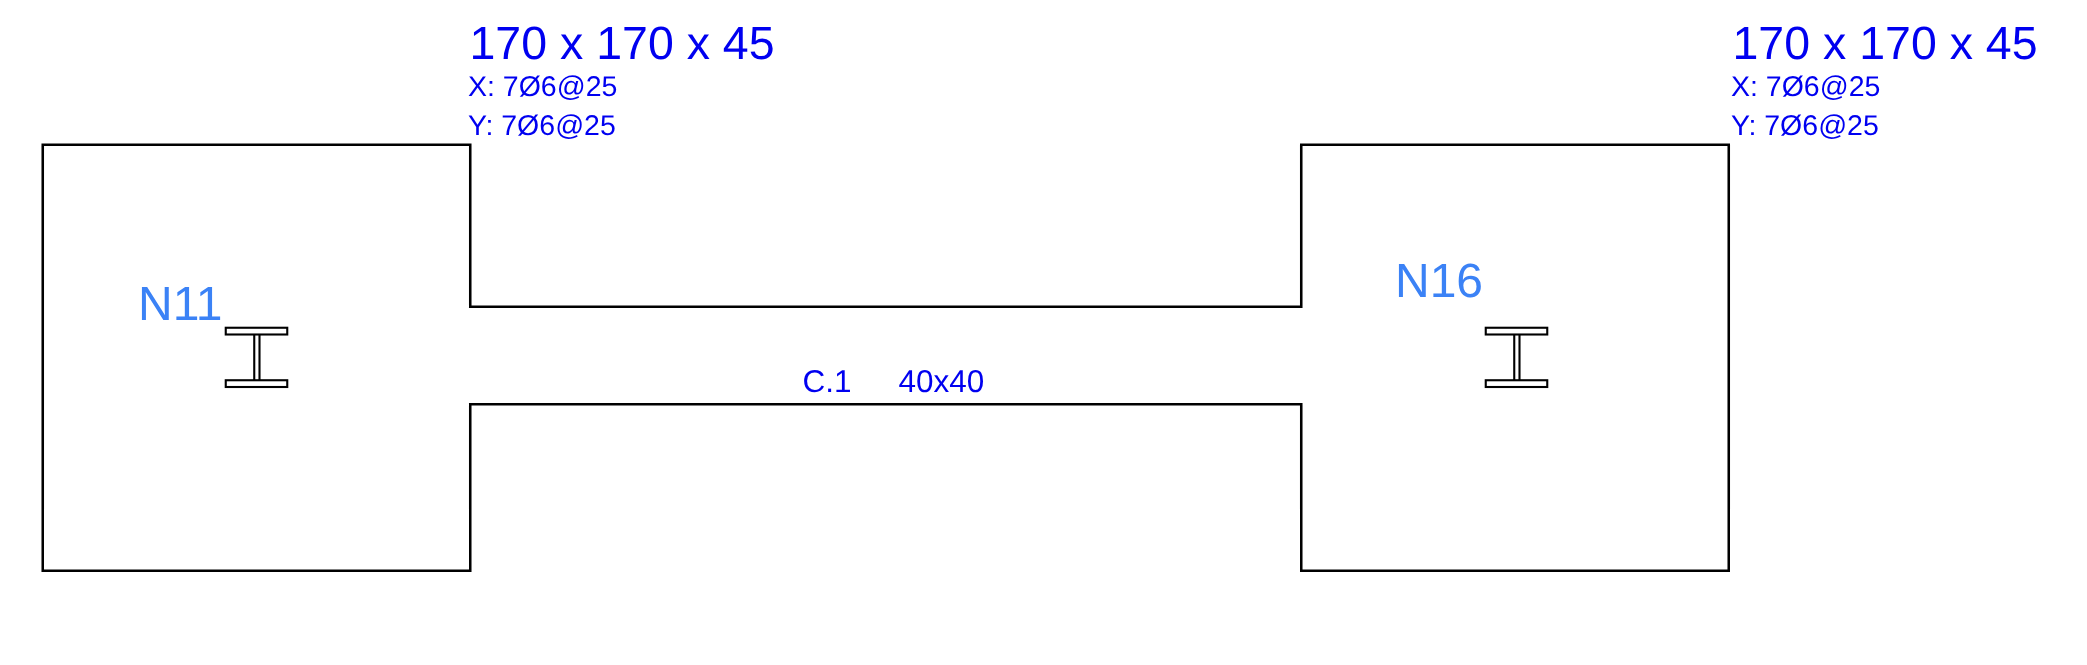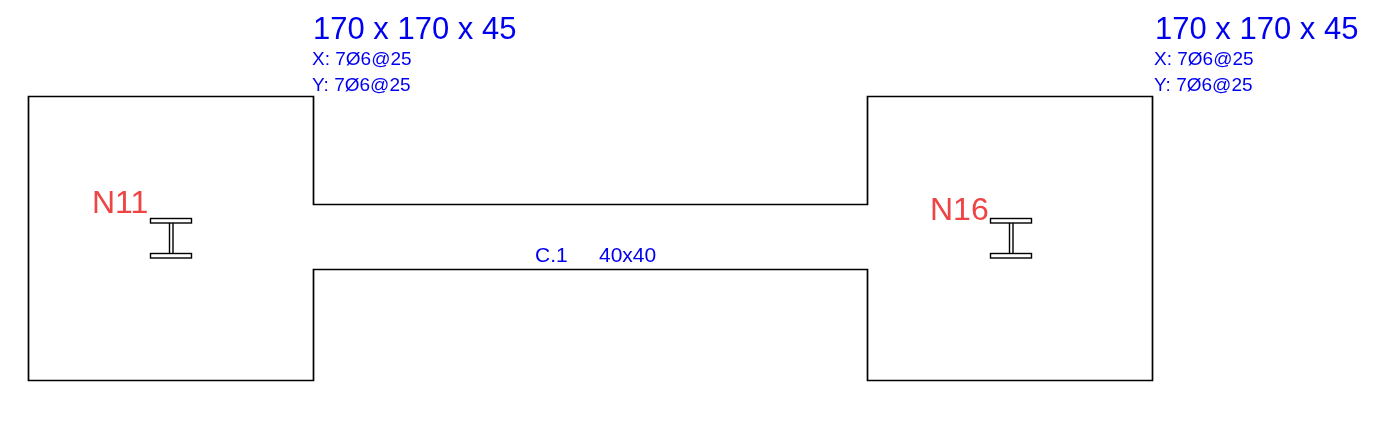--- a/index.html
+++ b/index.html
@@ -35,21 +35,21 @@
     color: var(--blue, #0000f0);
     line-height: 1;
     white-space: pre;
     text-align: center;
   }
   .ann.big   { font-size: 31px; }
   .ann.small { font-size: 19px; }
   .beam-label { font-size: 21px; margin-top: 15px; }
   .col-label {
     position: absolute;
-    color: #ef4444;
+    color: #3b82f6;
     font-size: 32px;
     line-height: 1;
     white-space: pre;
   }
 </style>
 </head>
 <body>
 
 <div class="canvas">
 
@@ -78,18 +78,18 @@
 
   <div class="ann big" style="left:313px; top:13px">170 x 170 x 45</div>
   <div class="ann small" style="left:312px; top:49px">X: 7Ø6@25</div>
   <div class="ann small" style="left:312px; top:75px">Y: 7Ø6@25</div>
 
   <div class="ann big" style="left:1155px; top:13px">170 x 170 x 45</div>
   <div class="ann small" style="left:1154px; top:49px">X: 7Ø6@25</div>
   <div class="ann small" style="left:1154px; top:75px">Y: 7Ø6@25</div>
 
   <div class="col-label" style="left:92px; top:186px">N11</div>
-  <div class="col-label" style="left:930px; top:193px">N16</div>
+  <div class="col-label" style="left:930px; top:171px">N16</div>
 
   <div class="ann beam-label" style="left:535px; top:229px">C.1</div>
   <div class="ann beam-label" style="left:599px; top:229px">40x40</div>
 
 </div>
 
 </body></html>

